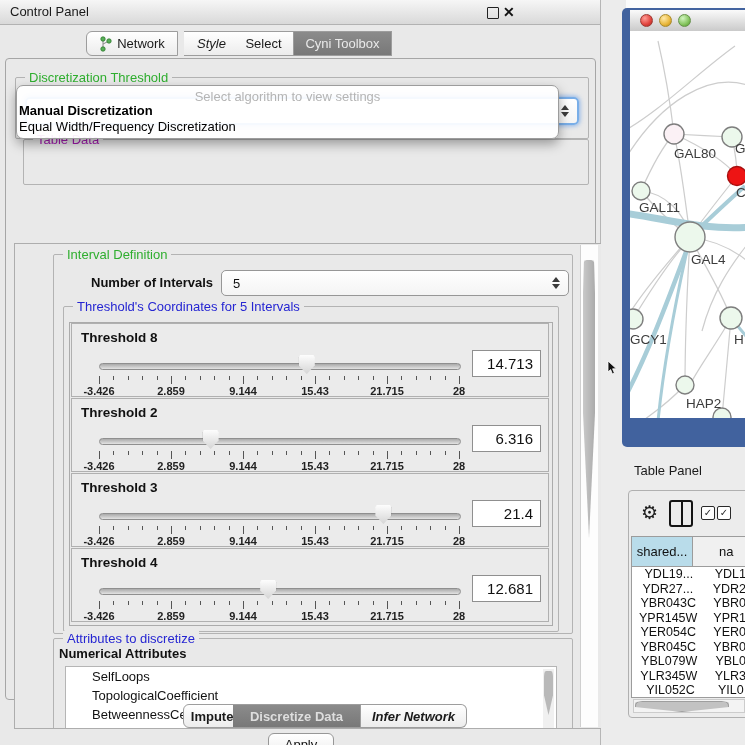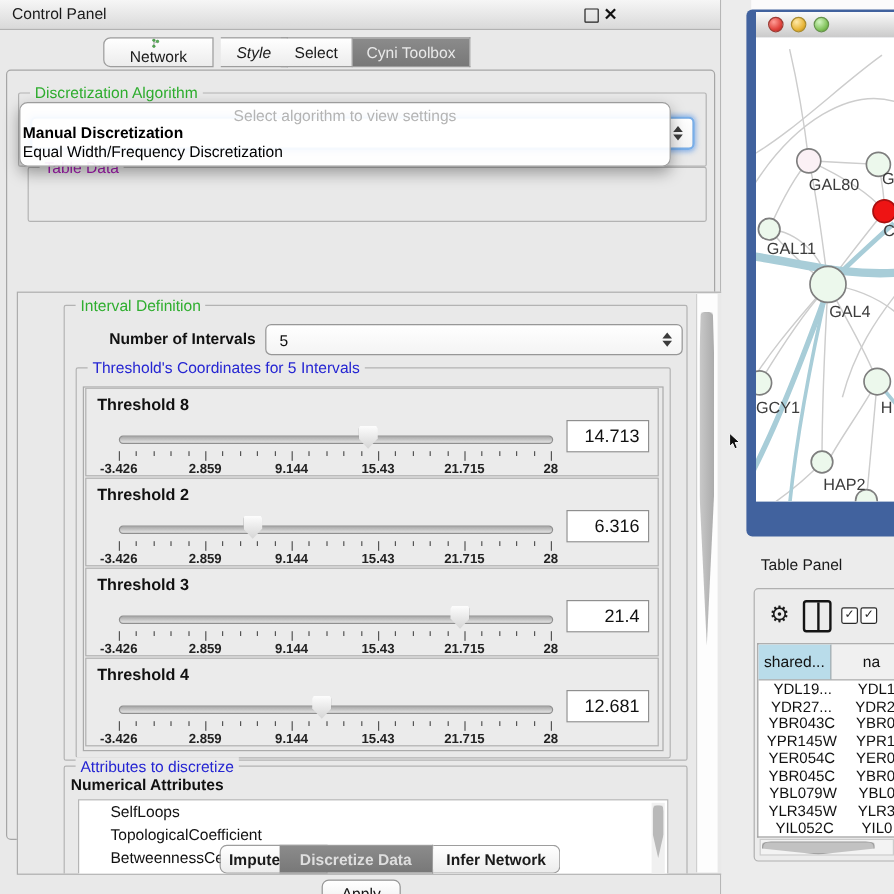--- a/index.html
+++ b/index.html
@@ -9,21 +9,21 @@
 
   
   #cpanel{left:0;top:0;width:600px;height:745px;background:#e9e9e9;border-right:1px solid #b6b6b6;}
   #cp-titlebar{left:0;top:0;width:600px;height:24px;background:linear-gradient(#f6f6f6,#d9d9d9);border-bottom:1px solid #b2b2b2;}
   #cp-title{left:10px;top:0;line-height:24px;color:#1a1a1a;}
   #float-ic{left:487px;top:7px;width:10px;height:10px;border:1.6px solid #222;border-radius:1px;background:transparent;}
   #close-ic{left:503px;top:3px;font-weight:bold;font-size:14px;line-height:18px;color:#111;}
 
   
   .tab{top:31px;height:25px;background:linear-gradient(#ffffff,#ececec);border:1px solid #9d9d9d;border-left:none;
-       display:flex;align-items:center;justify-content:center;box-sizing:border-box;color:#1a1a1a;flex-direction:column;}
+       display:flex;align-items:center;justify-content:center;box-sizing:border-box;color:#1a1a1a;}
   .tab.first{border-left:1px solid #9d9d9d;border-radius:6px 0 0 6px;}
   .tab.last{border-radius:0 6px 6px 0;margin-top:35px;}
   .tab.sel{background:linear-gradient(#8b8b8b,#787878);color:#e9e9e9;}
 
   
   #mainpanel{left:5px;top:58px;width:589px;height:640px;border:1px solid #a6a6a6;border-radius:4px;background:#e9e9e9;}
 
   .group{border:1px solid #b3b3b3;border-radius:2px;background:transparent;}
   .gtitle{position:absolute;top:-8px;left:9px;background:#e9e9e9;padding:0 4px;white-space:nowrap;}
   .green{color:#2fae2f;} .blue{color:#2525d2;} .dark{color:#a21caf;}
@@ -71,21 +71,21 @@
   #attr-scroll{position:absolute;right:2px;top:2px;width:11px;height:70px;background:#f0f0f0;}
   #attr-scroll .thumb{position:absolute;left:1px;top:2px;width:9px;height:44px;background:#b9b9b9;border-radius:5px;}
 
   #apply-btn{left:262px;top:674px;width:64px;height:23px;background:linear-gradient(#ffffff,#ececec);border:1px solid #979797;
              border-radius:6px;text-align:center;line-height:21px;color:#111;}
 
   
   .btab{top:704px;height:24px;background:linear-gradient(#ffffff,#ececec);border:1px solid #9d9d9d;border-left:none;
         display:flex;align-items:center;justify-content:center;font-weight:bold;box-sizing:border-box;color:#1a1a1a;}
   .btab.first{border-left:1px solid #9d9d9d;border-radius:6px 0 0 6px;}
-  .btab.last{border-radius:0 6px 6px 0;}
+  .btab.last{border-radius:0 6px 6px 0;font-style:italic;}
   .btab.sel{background:linear-gradient(#8b8b8b,#787878);color:#dedede;}
 
   
   #rightbg{left:601px;top:0;width:144px;height:745px;background:#ececec;}
   #topwhite{left:626px;top:0;width:119px;height:10px;background:#fbfbfb;}
   #netwin{left:622px;top:8px;width:123px;height:439px;background:#41629e;border-radius:5px 0 0 5px;}
   #net-titlebar{left:630px;top:10px;width:115px;height:21px;background:linear-gradient(#fafafa,#cacaca);border-bottom:1px solid #9a9a9a;}
   .light{position:absolute;top:14px;width:13px;height:13px;border-radius:50%;box-sizing:border-box;}
   #light-red{left:640px;background:radial-gradient(circle at 35% 30%,#ff9d96,#e0423c 60%,#a32722);border:1px solid #9c3a33;}
   #light-yellow{left:659px;background:radial-gradient(circle at 35% 30%,#ffe9a8,#e8b63a 60%,#b3820f);border:1px solid #a98b2d;}
@@ -146,21 +146,21 @@
     <div class="tab sel abs" style="left:294px;width:98px;">
       <span>Cyni Toolbox</span>
     </div>
     <div class="tab last abs" style="left:392px;width:138px;">
       <span>jActiveMNodules</span>
     </div>
 
     <div id="mainpanel" class="abs">
 
       <div class="group abs" style="left:9px;top:18px;width:572px;height:60px;">
-        <span class="gtitle green">Discretization Algorithm</span>
+        <span class="gtitle green">Discretization Threshold</span>
       </div>
       <div id="alg-combo" class="combo abs" style="left:19px;top:38px;width:554px;height:28px;">
         <span class="stepper"></span>
       </div>
 
       <div id="alg-popup" class="abs" style="left:10px;top:26px;">
         <div class="hint">Select algorithm to view settings</div>
         <div class="opt1">Manual Discretization</div>
         <div class="opt2">Equal Width/Frequency Discretization</div>
       </div>

